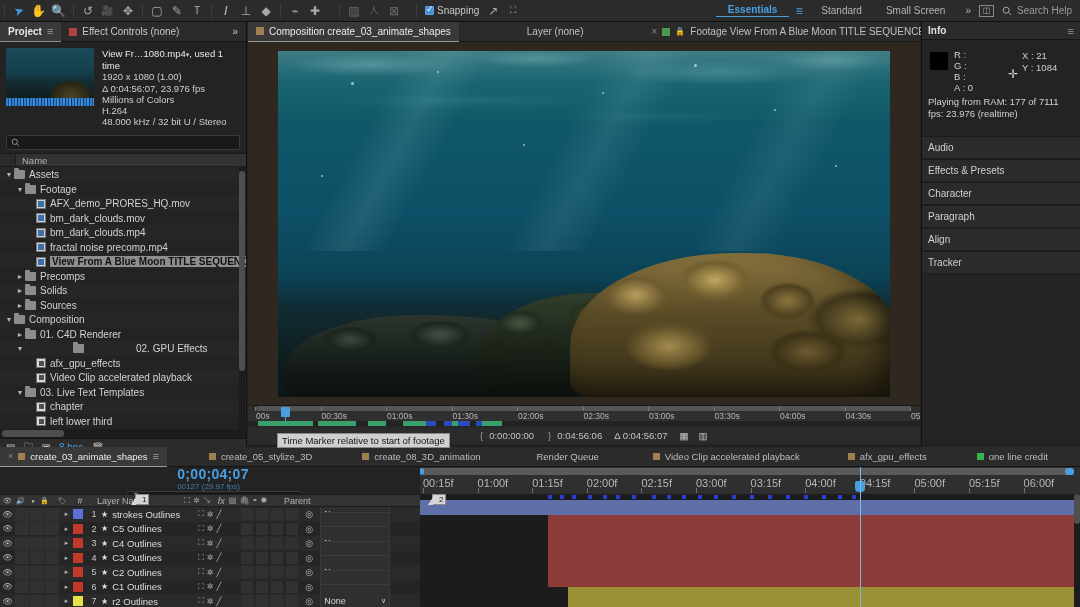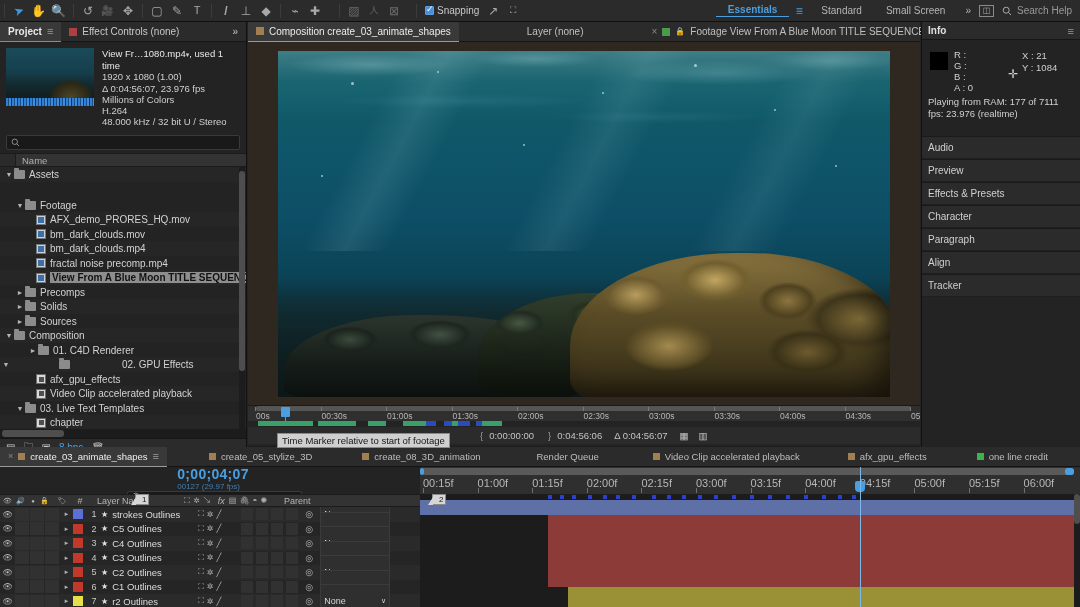--- a/index.html
+++ b/index.html
@@ -420,21 +420,21 @@
       <div class="gutter"></div>
       <div class="nm">Name</div>
     </div>
 
     <div class="tree" id="projTree">
       <div class="trow" style="padding-left: 4px;">
           <span class="tw">▼</span>
           <span class="fold"></span>
           <span class="lbl">Assets</span>
         </div>
-        <div class="trow" style="padding-left: 15px; margin-top: 16px;">
+        <div class="trow" style="padding-left: 15px;">
           <span class="tw">▼</span>
           <span class="fold"></span>
           <span class="lbl">Footage</span>
         </div>
         <div class="trow" style="padding-left: 26px;">
           <span class="tw"></span>
           <span class="fico"></span>
           <span class="lbl">AFX_demo_PRORES_HQ.mov</span>
         </div>
         <div class="trow" style="padding-left: 26px;">
@@ -470,26 +470,26 @@
         <div class="trow" style="padding-left: 15px;">
           <span class="tw">►</span>
           <span class="fold"></span>
           <span class="lbl">Sources</span>
         </div>
         <div class="trow" style="padding-left: 4px;">
           <span class="tw">▼</span>
           <span class="fold"></span>
           <span class="lbl">Composition</span>
         </div>
-        <div class="trow" style="padding-left: 28px;">
+        <div class="trow" style="padding-left: 15px;">
           <span class="tw">►</span>
           <span class="fold"></span>
           <span class="lbl">01. C4D Renderer</span>
         </div>
-        <div class="trow" style="padding-left: 1px; gap: 48px;">
+        <div class="trow" style="padding-left: 15px; gap: 48px;">
           <span class="tw">▼</span>
           <span class="fold"></span>
           <span class="lbl">02. GPU Effects</span>
         </div>
         <div class="trow" style="padding-left: 26px;">
           <span class="tw"></span>
           <span class="cico"></span>
           <span class="lbl">afx_gpu_effects</span>
         </div>
         <div class="trow" style="padding-left: 26px;">
@@ -650,21 +650,20 @@
         <div>X : 21</div>
         <div>Y : 1084</div>
       </div>
       <div class="ram">
         <div>Playing from RAM: 177 of 7111</div>
         <div>fps: 23.976 (realtime)</div>
       </div>
     </div>
     <div id="accordion">
         <div class="acc-item">Audio</div>
-        <div class="acc-item">Preview</div>
         <div class="acc-item">Effects &amp; Presets</div>
         <div class="acc-item">Character</div>
         <div class="acc-item">Paragraph</div>
         <div class="acc-item">Align</div>
         <div class="acc-item">Tracker</div>
       </div>
   </div>
 
   <div class="tl-panel">
     <div class="tl-tabs" id="tlTabs">

